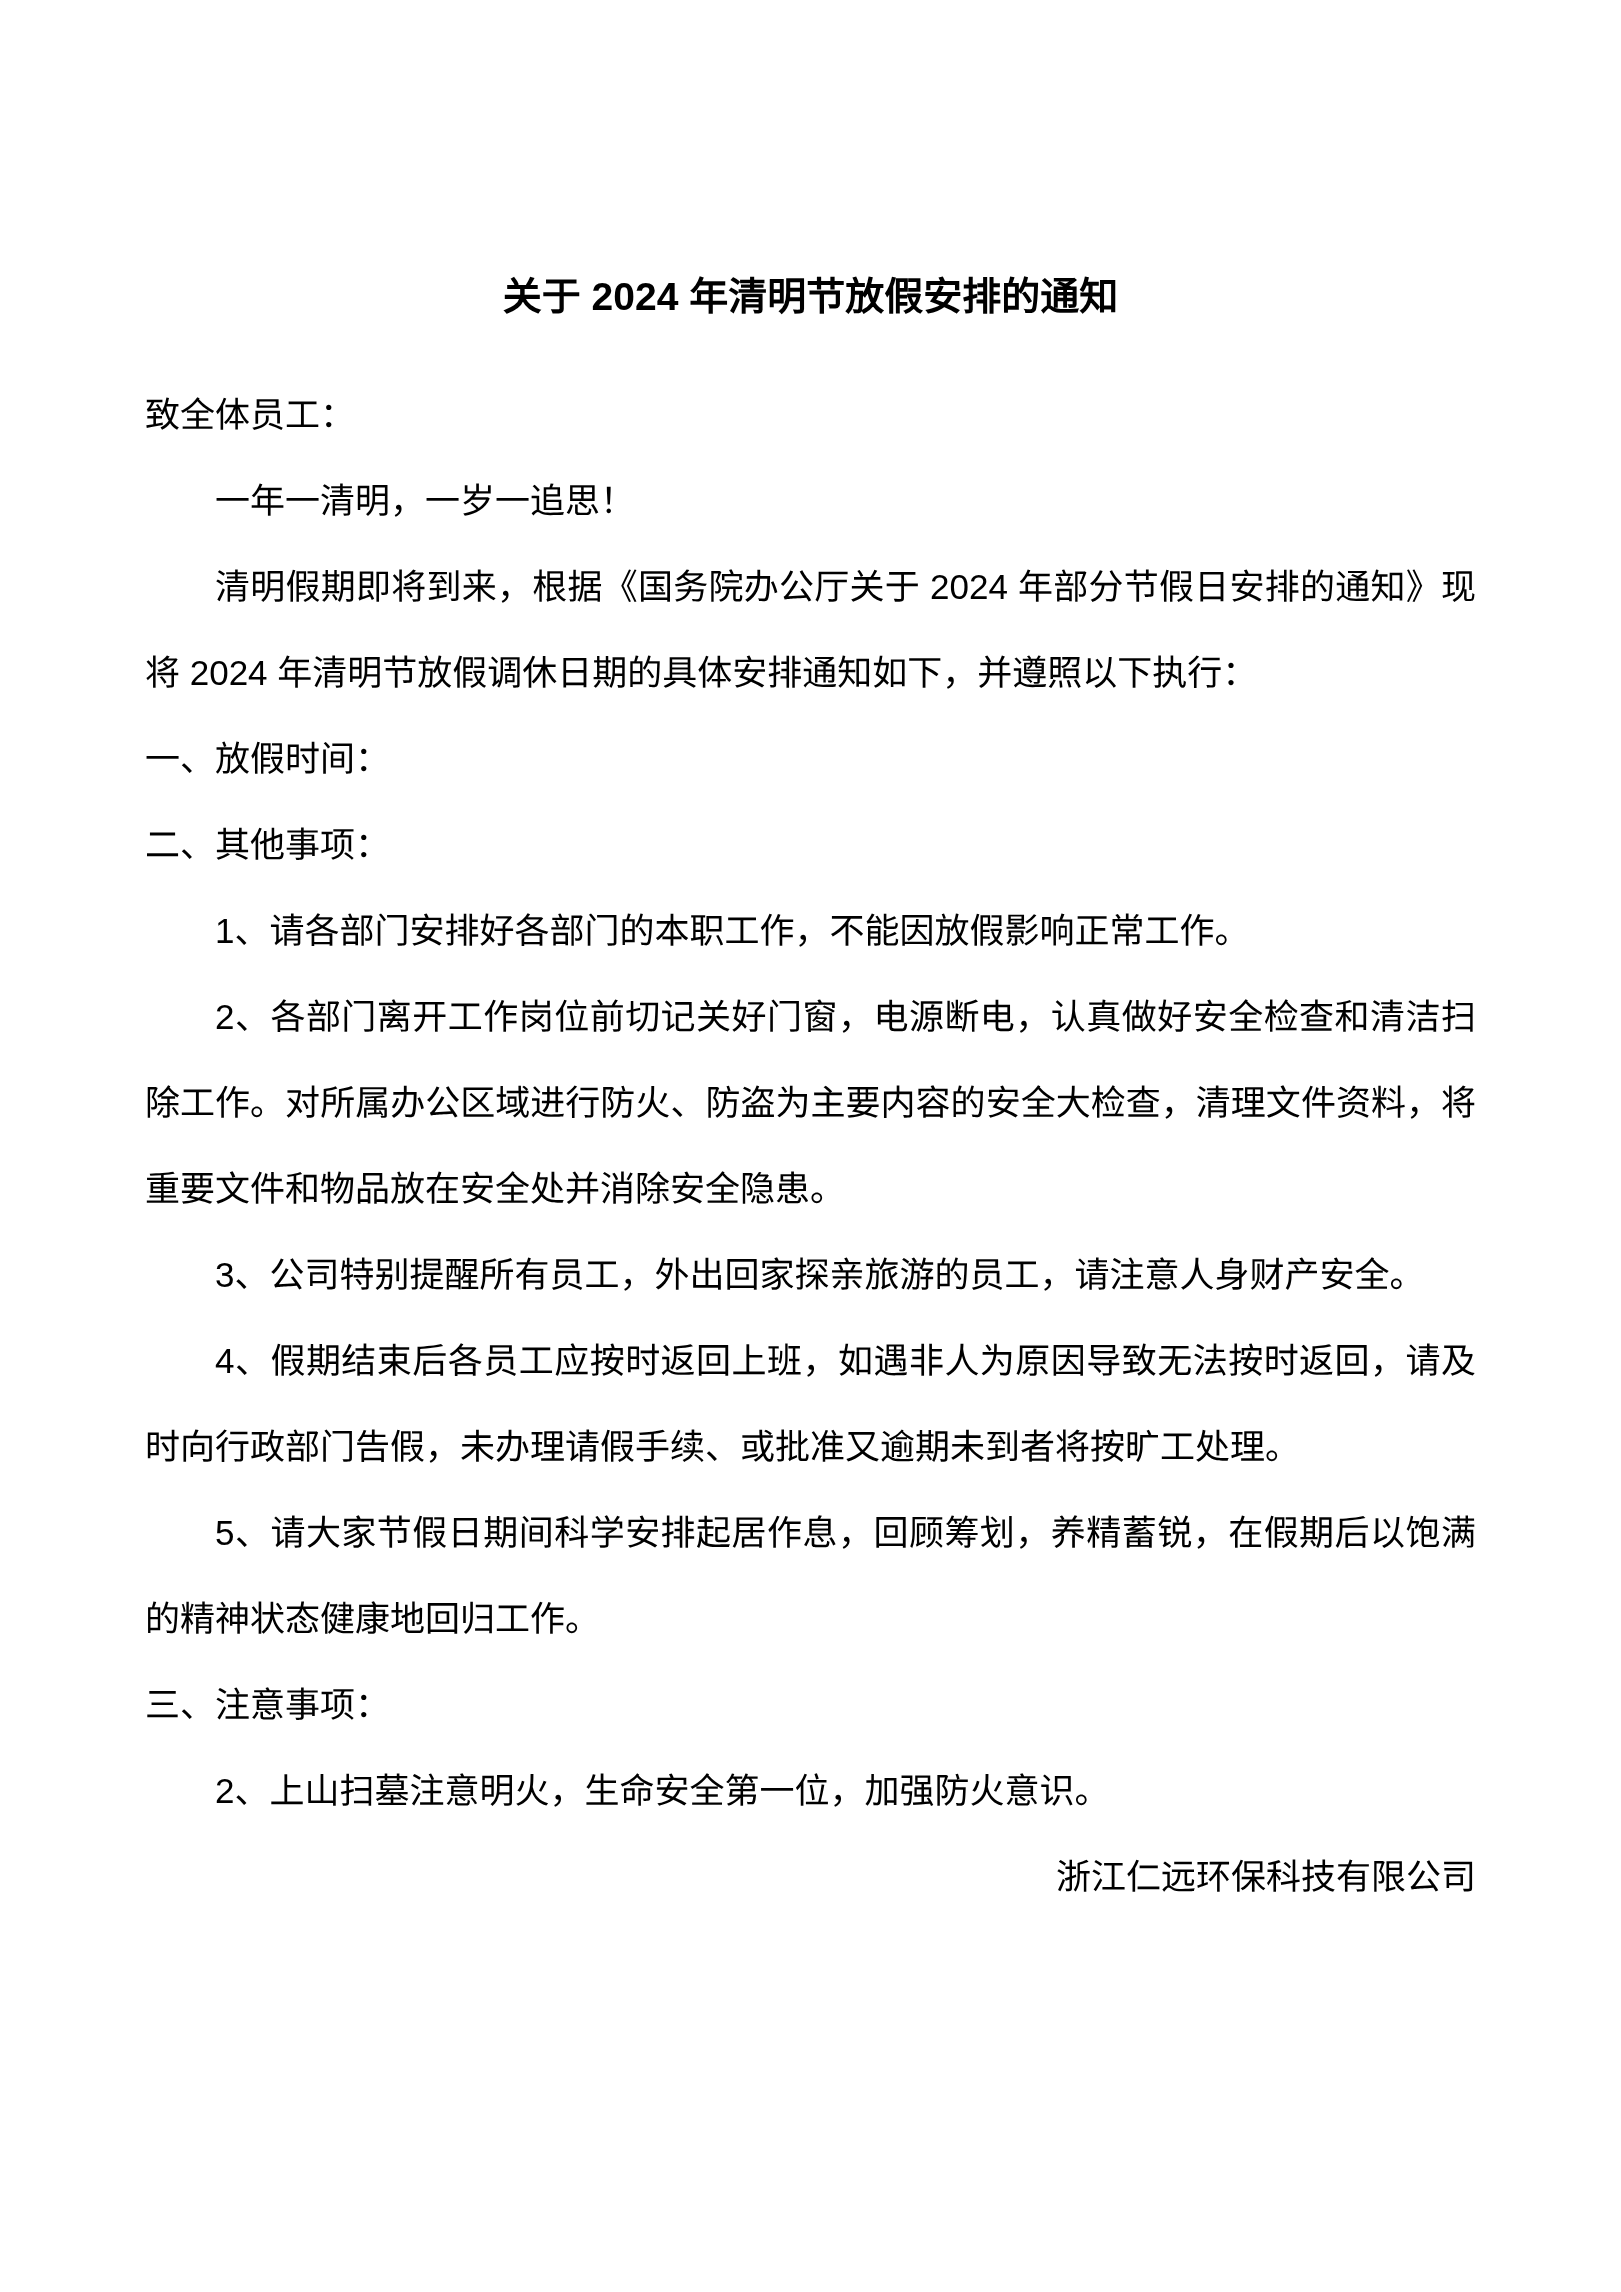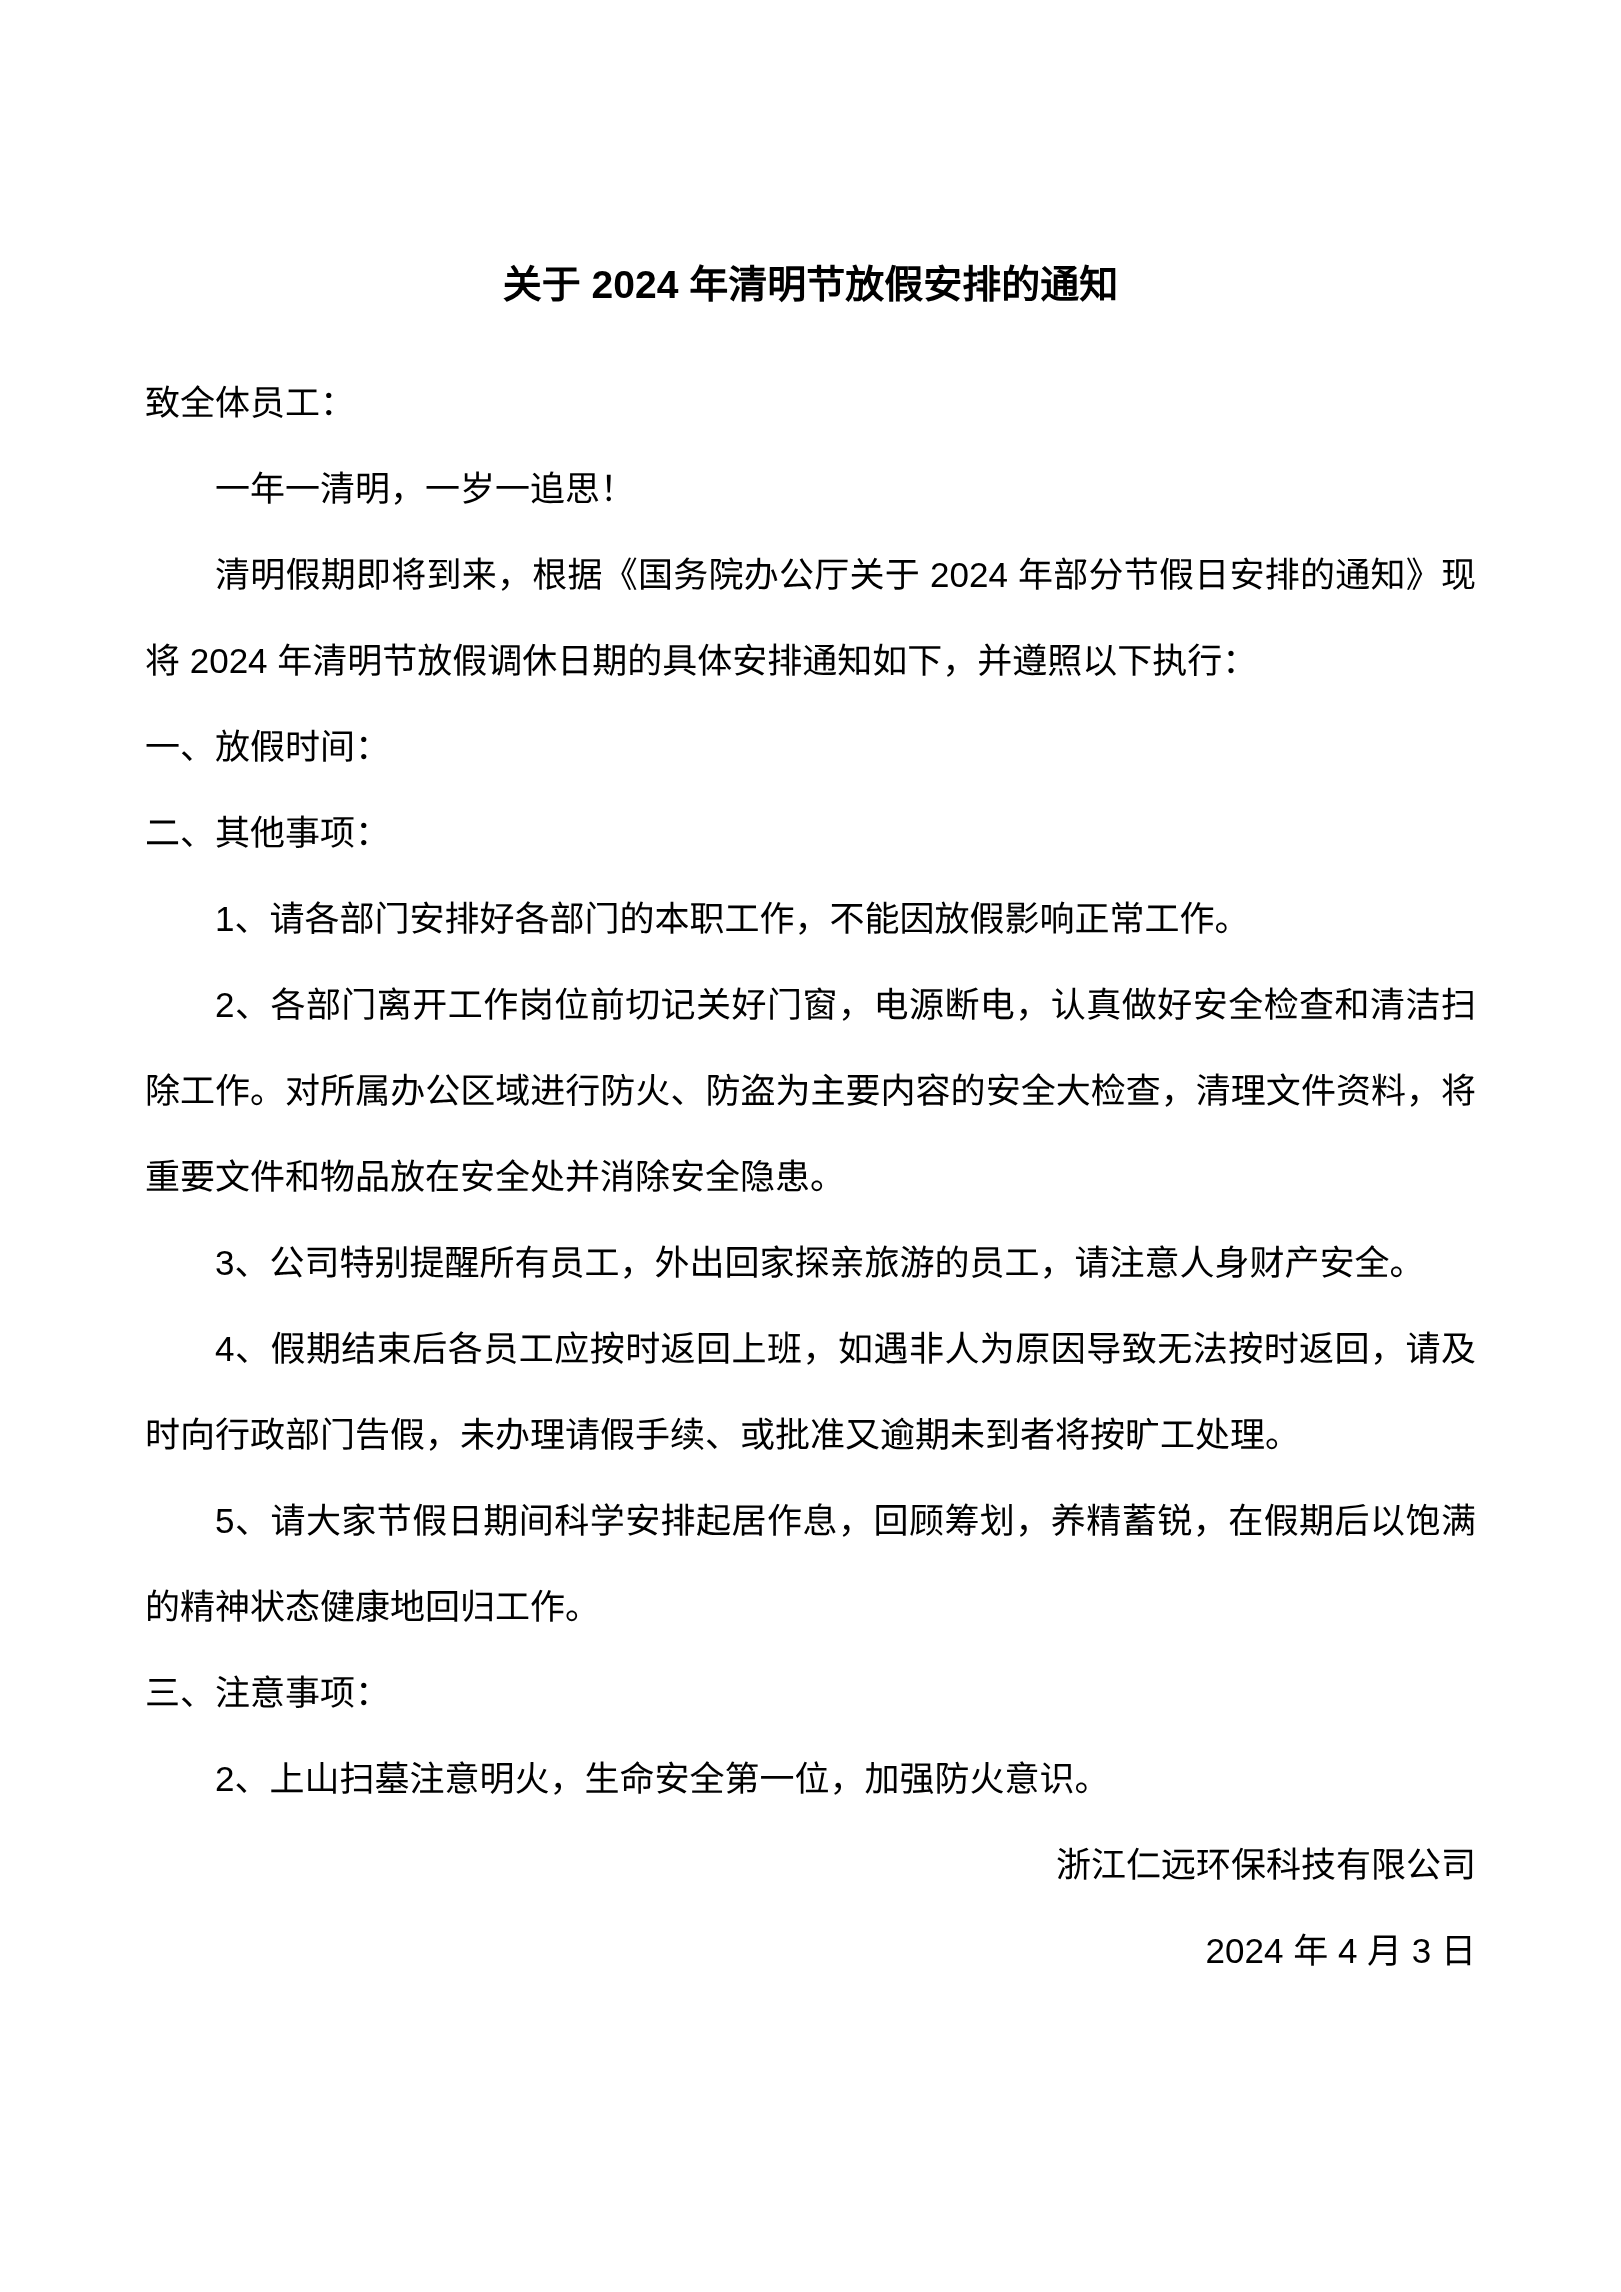--- a/index.html
+++ b/index.html
@@ -9,21 +9,21 @@
     background: #ffffff;
   }
   .page {
     position: relative;
     width: 1621px;
     height: 2293px;
     margin: 0 auto;
     background: #ffffff;
     color: #000000;
     box-sizing: border-box;
-    padding: 4px 145px;
+    padding: 16px 145px;
     overflow: hidden;
     font-family: "Liberation Sans", "DejaVu Sans", sans-serif;
   }
   .doc-title {
     margin-top: 242px;
     font-size: 39px;
     font-weight: bold;
     line-height: 78px;
     text-align: center;
     letter-spacing: 0px;
@@ -80,18 +80,17 @@
 
     <p class="indent">5、请大家节假日期间科学安排起居作息，回顾筹划，养精蓄锐，在假期后以饱满的精神状态健康地回归工作。</p>
 
     <p class="heading">三、注意事项：</p>
 
 
     <p class="indent">2、上山扫墓注意明火，生命安全第一位，加强防火意识。</p>
 
     <p class="sign-right">浙江仁远环保科技有限公司</p>
 
-    <p class="sign-right">2024 年 4 月 3 日</p>
 
   </div>
 
 </div>
 
 
 </body></html>

